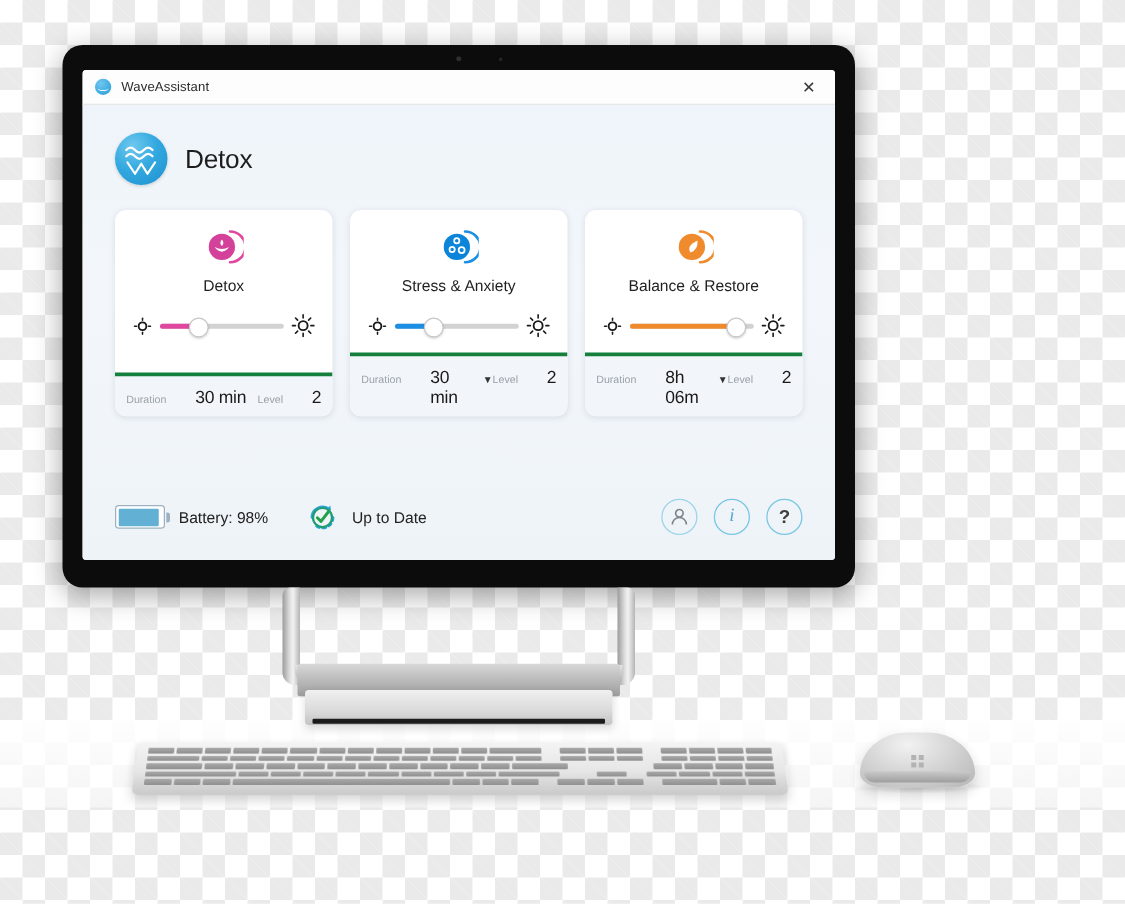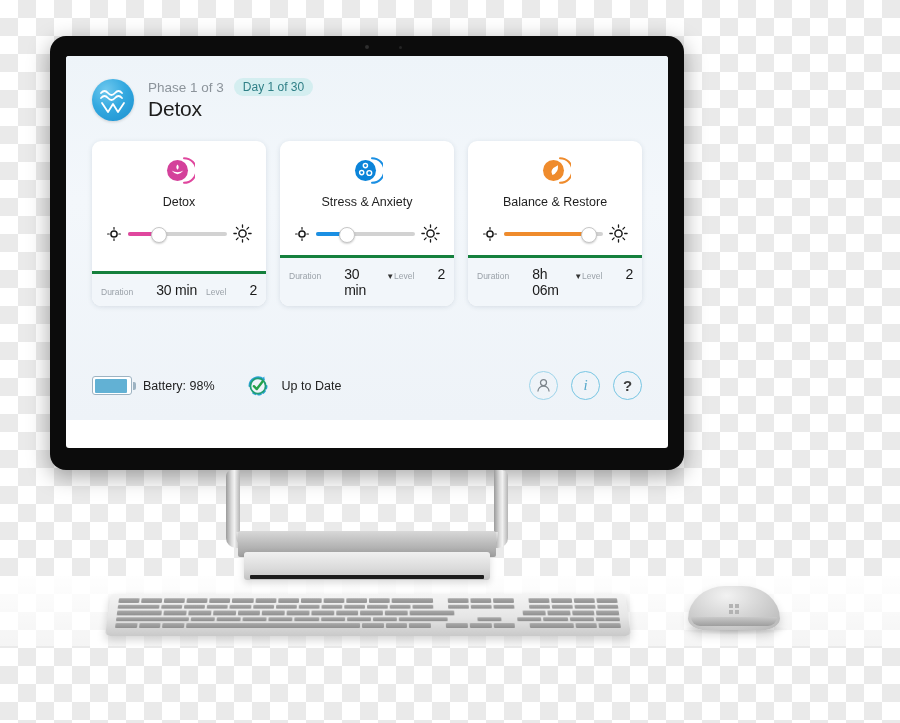--- a/index.html
+++ b/index.html
@@ -152,36 +152,37 @@
 </style>
 </head>
 <body>
 
 <div id="monitor">
   <div id="cam"></div>
   <div id="cam2"></div>
 
   <div id="monitor-inner">
 
+    <div class="titlebar">
+      <div class="tb-logo"></div>
+      <div class="tb-title">WaveAssistant</div>
+      <div class="tb-close">✕</div>
+    </div>
 
     <div class="app">
 
       <div class="apphead">
         <div class="brand">
           <svg width="42" height="42" viewBox="0 0 42 42">
             <path d="M9 14 q3.5 -4 7 0 t7 0 t7 0" fill="none" stroke="#ffffff" stroke-width="1.8" stroke-linecap="round"></path>
             <path d="M9 19 q3.5 -4 7 0 t7 0 t7 0" fill="none" stroke="#ffffff" stroke-width="1.8" stroke-linecap="round"></path>
             <path d="M10 24 L16 33 L21 25 L26 33 L32 24" fill="none" stroke="#ffffff" stroke-width="1.8" stroke-linecap="round" stroke-linejoin="round"></path>
           </svg>
         </div>
         <div class="headtext">
-          <div class="headrow1">
-            <span class="phase">Phase 1 of 3</span>
-            <span class="daypill">Day 1 of 30</span>
-          </div>
           <div class="plantitle">Detox</div>
         </div>
       </div>
 
       <div class="cards">
 
         <div class="card">
           <div class="card-top">
             <div class="mode-icon">
               <svg width="31" height="31" viewBox="0 0 31 31">

